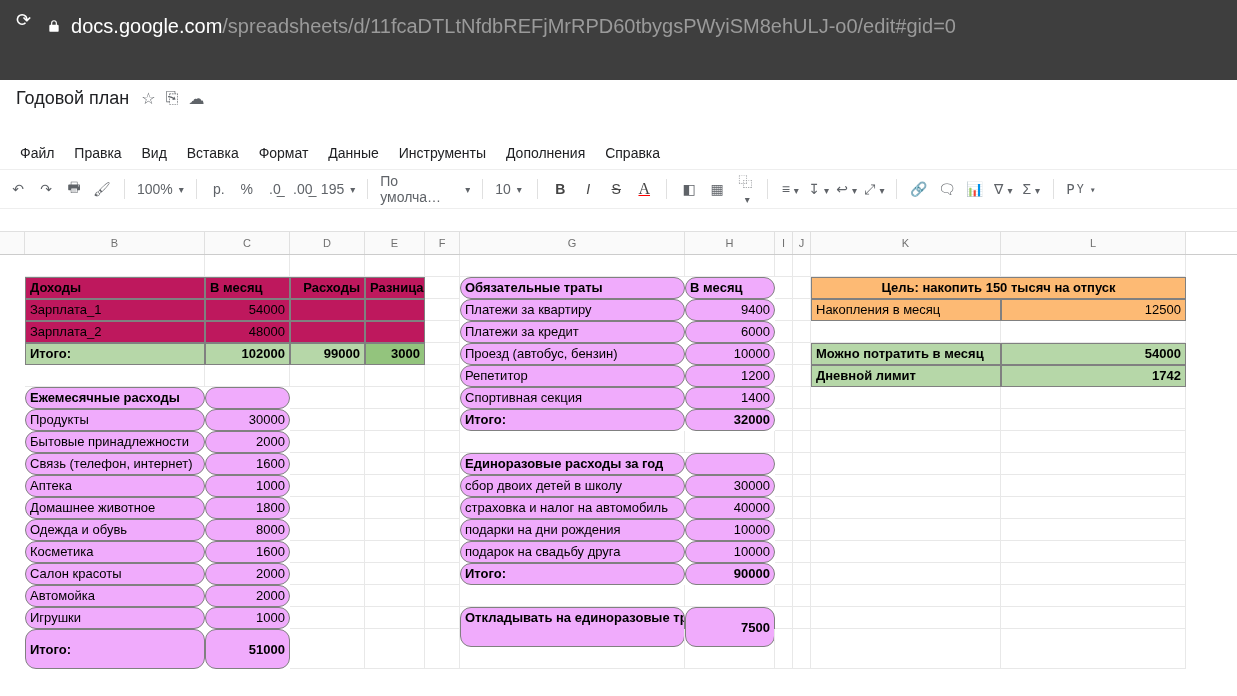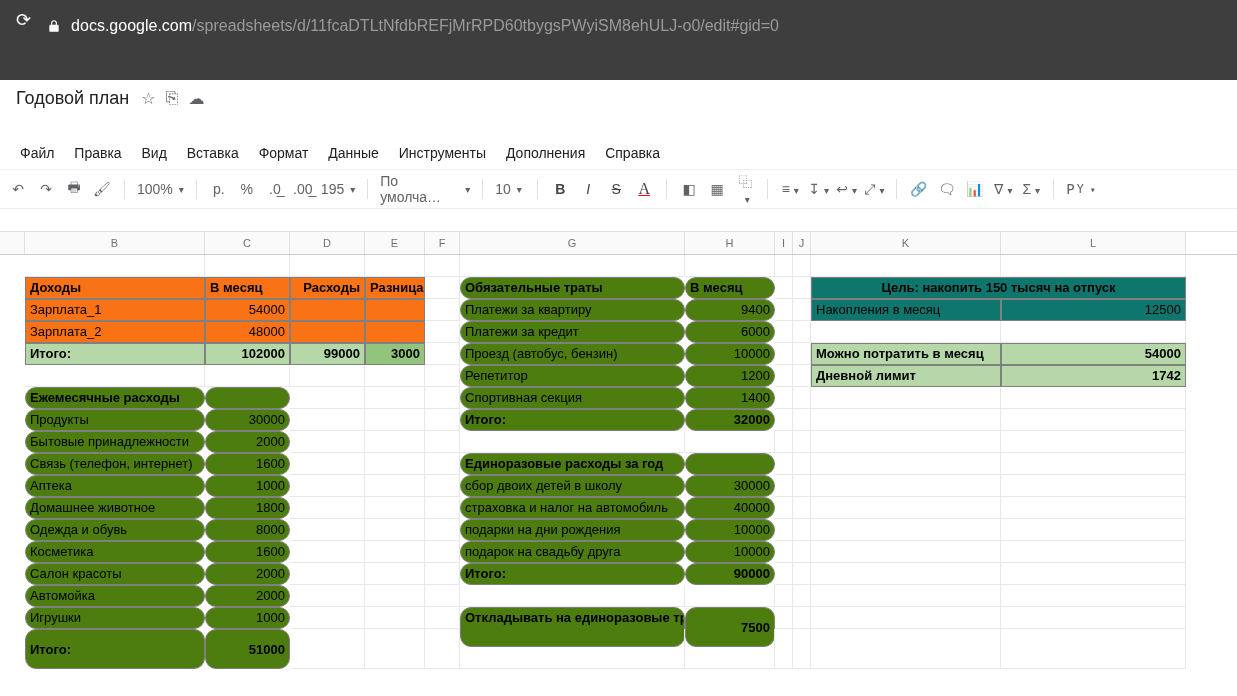--- a/index.html
+++ b/index.html
@@ -1,21 +1,21 @@
 <!DOCTYPE html>
 <html><head>
 <meta charset="utf-8">
 <style>
   * { box-sizing: border-box; margin: 0; padding: 0; }
   body { font-family: Arial, sans-serif; font-size: 13px; background: #fff; width: 1237px; }
 
   .browserbar { background: #3e3e3e; height: 40px; display: flex; align-items: center; padding: 0 16px; gap: 16px; }
   .reload { color: #fff; font-size: 18px; }
   .lock { color: #fff; font-size: 14px; display: inline-flex; align-items: center; }
-  .urlbox { background: #3e3e3e; flex: 1; display: flex; align-items: center; font-size: 16px; color: #9a9a9a; margin-top: 12px; }
+  .urlbox { background: #3e3e3e; flex: 1; display: flex; align-items: center; font-size: 20px; color: #9a9a9a; margin-top: 12px; }
   .urlbox .white { color: #fff; }
 
   .darkstrip { background: #3e3e3e; height: 40px; }
 
   .docbar { padding: 8px 16px 0 16px; display: flex; align-items: center; gap: 12px; }
   .doctitle { font-size: 18px; color: #202124; text-align: right; }
   .docicons { display: flex; gap: 10px; color: #5f6368; font-size: 16px; }
 
   .menubar { padding: 4px 12px 8px 12px; font-size: 14px; color: #202124; margin-top: 32px; }
   .menubar span { padding: 4px 8px; cursor: pointer; }
@@ -50,25 +50,25 @@
   .cG { width: 225px; }
   .cH { width: 90px; }
   .cI { width: 18px; }
   .cJ { width: 18px; }
   .cK { width: 190px; }
   .cL { width: 185px; }
 
   .boxcell { border: 1px solid #808080 !important; padding: 2px 4px; font-size: 13px; height: 22px; }
   .num { text-align: right; }
   .bold2 { font-weight: bold; }
-  .green-lt { background: #f97316; }
+  .green-lt { background: #be185d; }
   .green-md { background: #b6d7a8; }
   .green-dk { background: #93c47d; }
-  .pink-lt { background: #4d7c0f; border-radius: 11px; }
-  .yellow { background: #0f766e; }
+  .pink-lt { background: #f0abfc; border-radius: 11px; }
+  .yellow { background: #fdba74; }
 
   .tall { height: 40px !important; white-space: normal; line-height: 1.3; }
 </style>
 </head>
 <body>
 
 <div class="browserbar">
   <div class="reload">⟳</div>
   <div class="urlbox">
     <span class="lock" style="margin-right:10px;">

